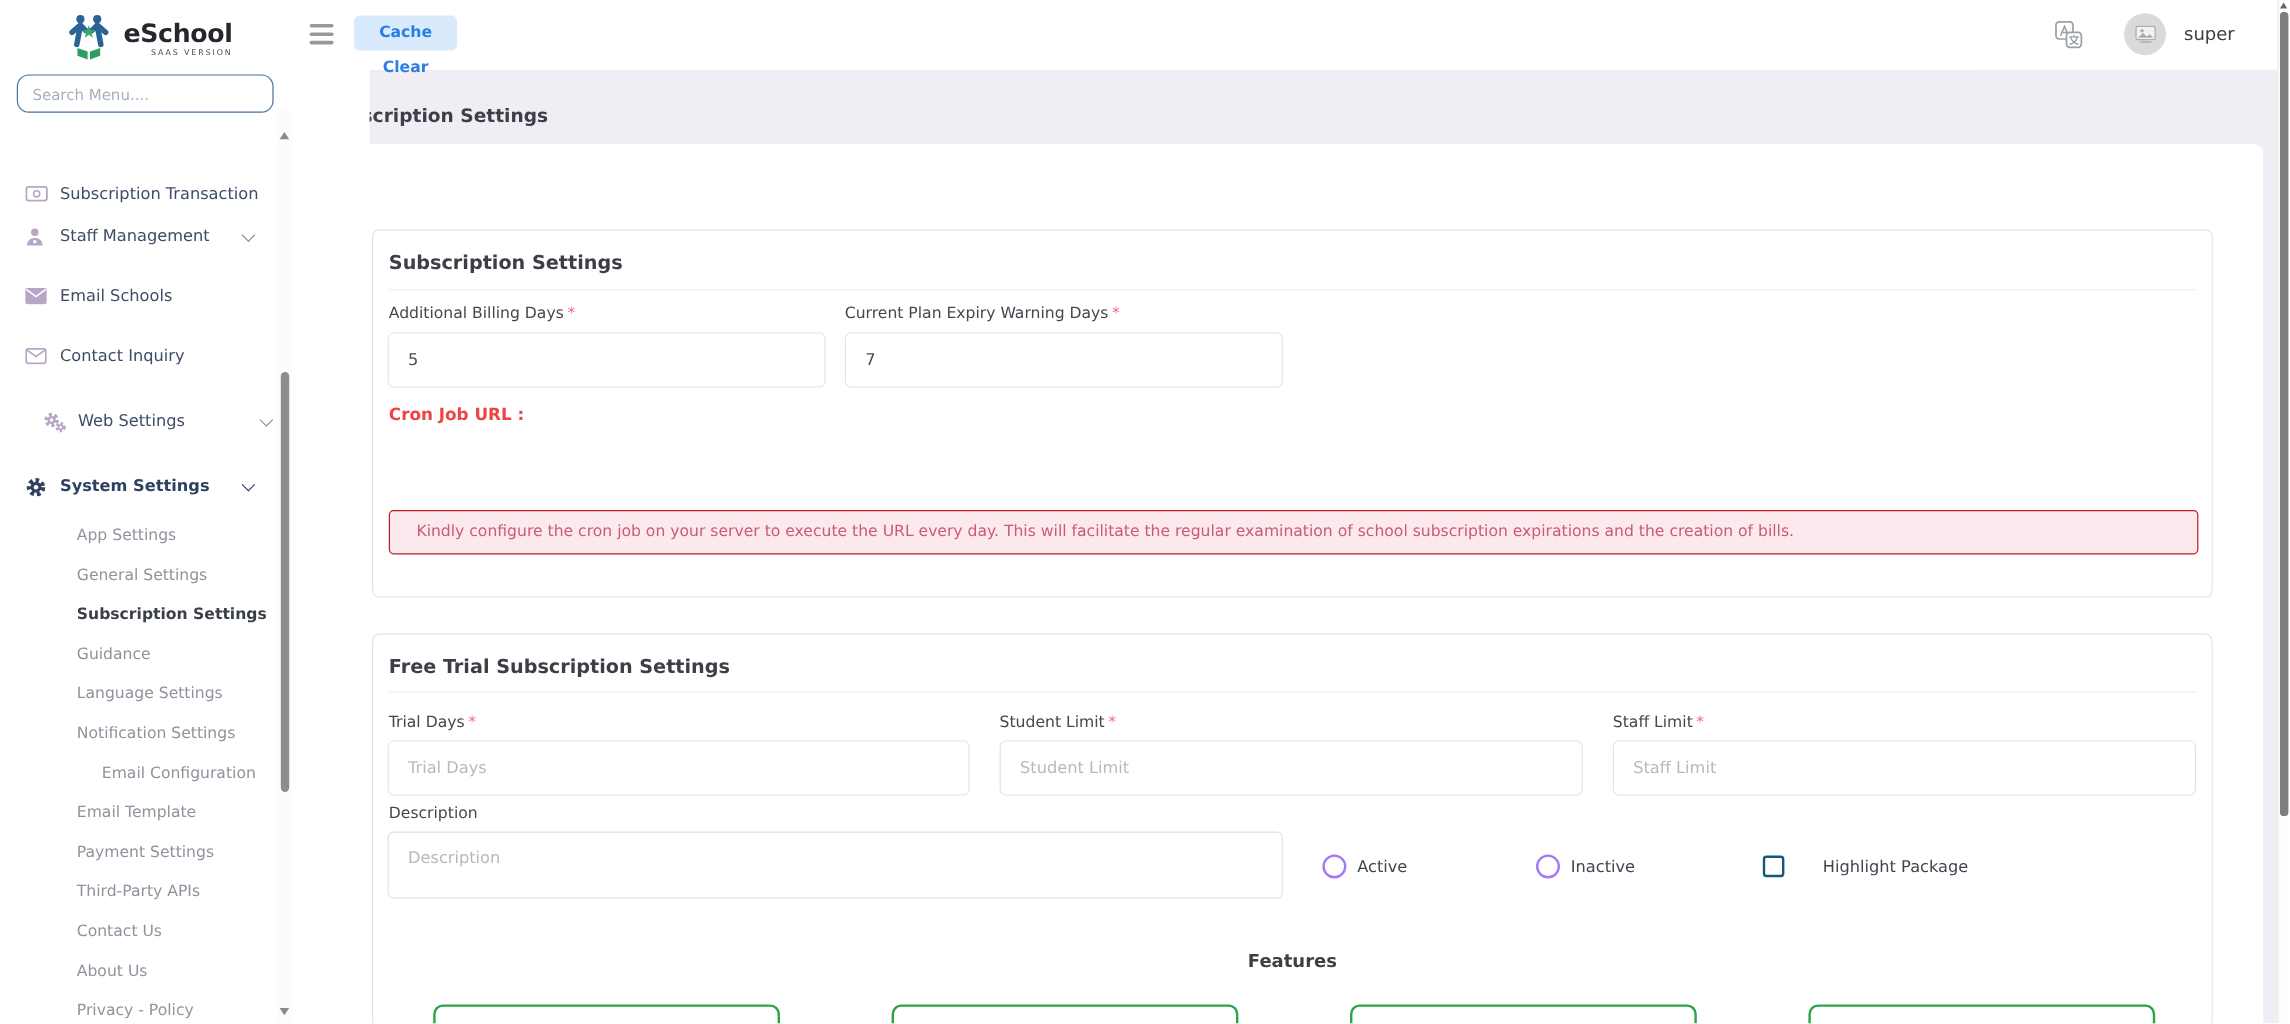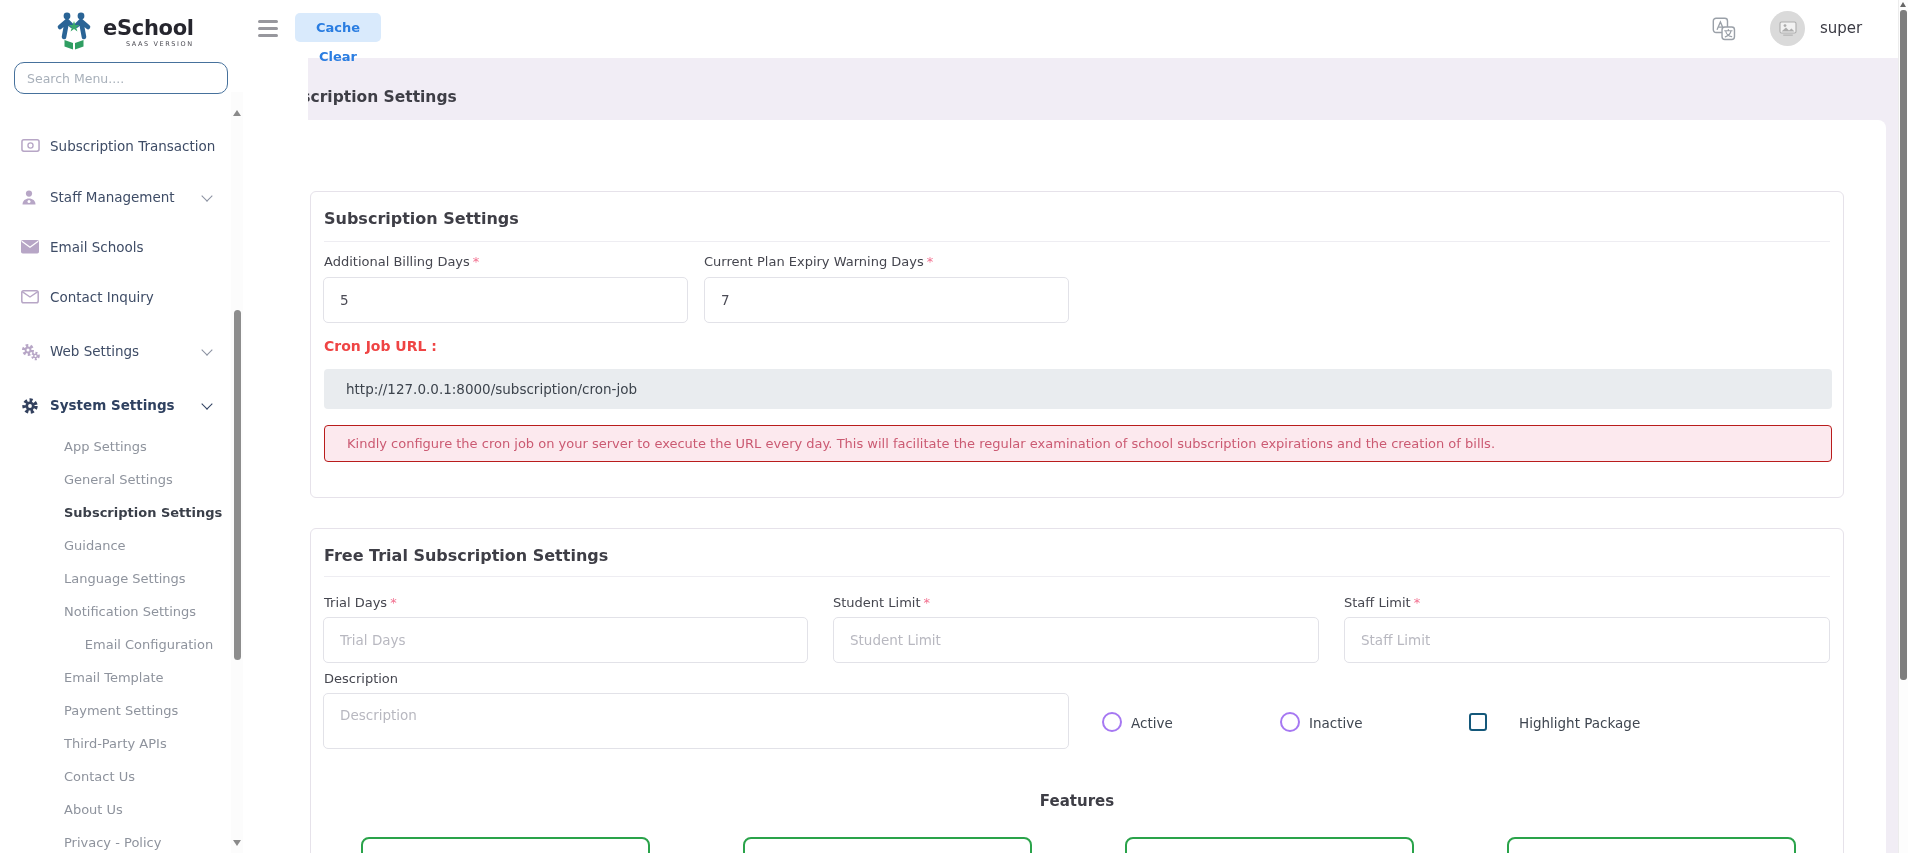--- a/index.html
+++ b/index.html
@@ -136,21 +136,20 @@
     <div class="card-div" style="top:49px;"></div>
     <div class="lbl" style="left:13px; top:62px;">
       <span>Additional Billing Days</span><span class="req">*</span>
     </div>
     <input class="in" style="left: 12px; top: 85px; width: 365px;" value="5">
     <div class="lbl" style="left:393px; top:62px;">
       <span>Current Plan Expiry Warning Days</span><span class="req">*</span>
     </div>
     <input class="in" style="left: 393px; top: 85px; width: 365px;" value="7">
     <div class="cron-lbl">Cron Job URL :</div>
-    <div class="url-box">http://127.0.0.1:8000/subscription/cron-job</div>
     <div class="warn">Kindly configure the cron job on your server to execute the URL every day. This will facilitate the regular examination of school subscription expirations and the creation of bills.</div>
   </div>
 
   <div class="card card2">
     <div class="card-h">Free Trial Subscription Settings</div>
     <div class="card-div" style="top:47px;"></div>
 
     <div class="lbl" style="left:13px; top:66px;">
       <span>Trial Days</span><span class="req">*</span>
     </div>
@@ -179,21 +178,21 @@
     <div class="features-h">Features</div>
     <div class="fbox" style="left:50px;"></div>
     <div class="fbox" style="left:432px;"></div>
     <div class="fbox" style="left:814px;"></div>
     <div class="fbox" style="left:1196px;"></div>
   </div>
 
   <div class="sidebar">
     <input class="search" placeholder="Search Menu...." style="">
 
-    <div class="m-item" style="top:136px;">
+    <div class="m-item" style="top:152px;">
       <span class="mi-ico">
         <svg width="19" height="15" viewBox="0 0 20 15">
             <rect x="1" y="1.5" width="18" height="12" rx="2" fill="none" stroke="#b7a6c6" stroke-width="1.6"></rect>
             <circle cx="10" cy="7.5" r="2.7" fill="none" stroke="#b7a6c6" stroke-width="1.4"></circle>
           </svg>
       </span>
       <span class="mi-lbl">Subscription Transaction</span>
     </div>
 
     <div class="m-item" style="top:187px;">
@@ -221,21 +220,21 @@
     <div class="m-item" style="top:287px;">
       <span class="mi-ico">
         <svg width="18" height="14" viewBox="0 0 18 14">
             <rect x="0.8" y="0.8" width="16.4" height="12" rx="1.8" fill="none" stroke="#b7a6c6" stroke-width="1.5"></rect>
             <path d="M1.2 1.6 L9 7 L16.8 1.6" stroke="#b7a6c6" stroke-width="1.4" fill="none"></path>
           </svg>
       </span>
       <span class="mi-lbl">Contact Inquiry</span>
     </div>
 
-    <div class="m-item" style="top:341px;">
+    <div class="m-item" style="top:341px;margin-left:15px;">
       <span class="mi-ico">
         <svg width="19" height="18" viewBox="0 0 19 18">
           <circle cx="7" cy="7" r="4" fill="none" stroke="#b7a6c6" stroke-width="4" stroke-dasharray="2.2 1.9"></circle>
           <circle cx="7" cy="7" r="3.4" fill="#b7a6c6"></circle>
             <circle cx="7" cy="7" r="1.5" fill="#fff"></circle>
           <circle cx="14.5" cy="13" r="2.8" fill="none" stroke="#b7a6c6" stroke-width="3" stroke-dasharray="1.7 1.5"></circle>
           <circle cx="14.5" cy="13" r="2.4" fill="#b7a6c6"></circle>
             <circle cx="14.5" cy="13" r="1.1" fill="#fff"></circle>
         </svg>
       </span>

